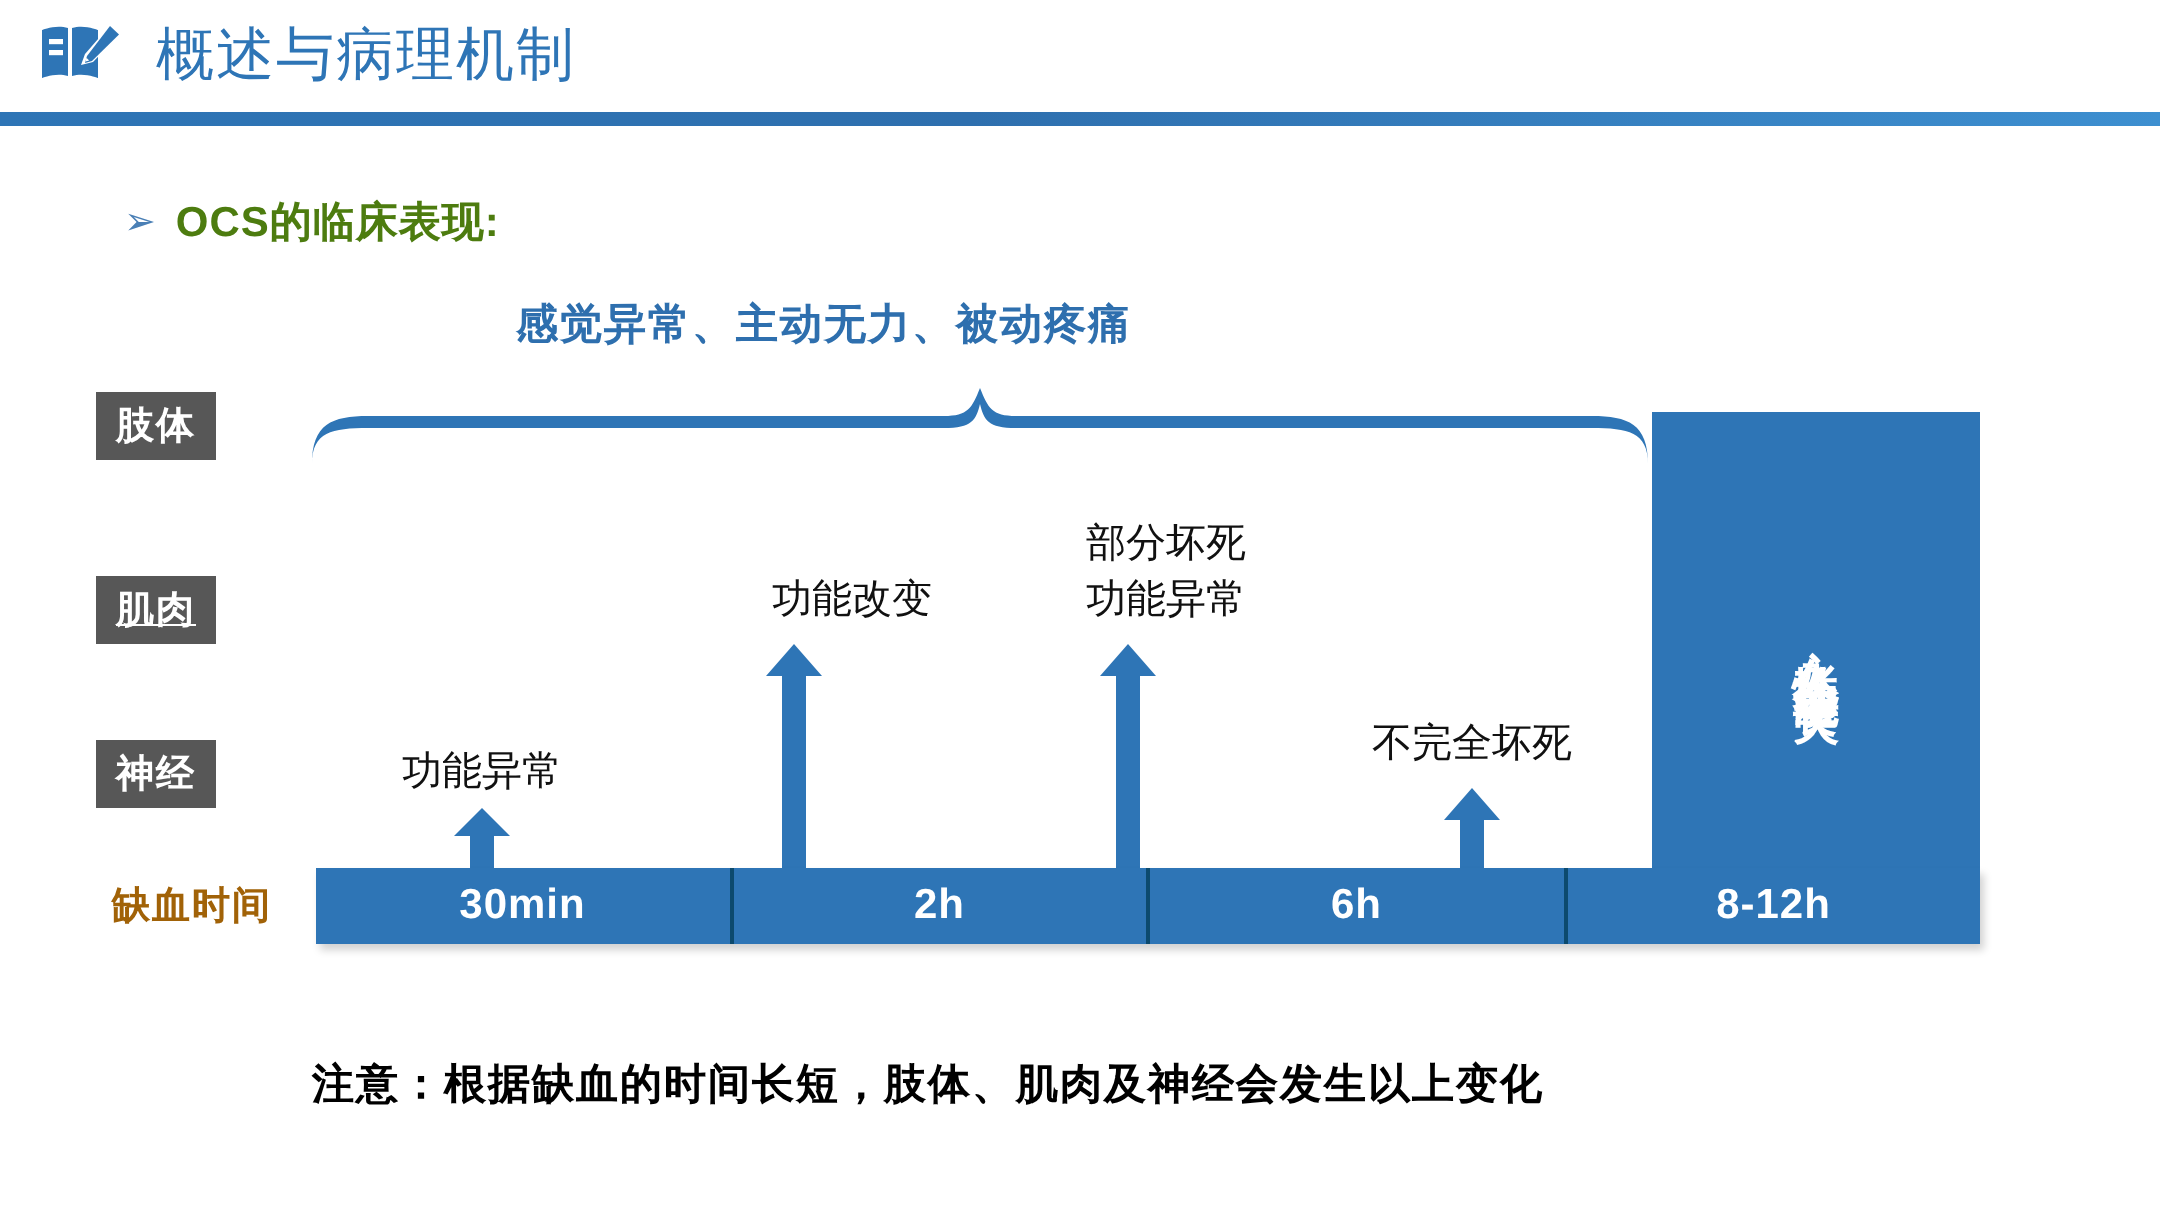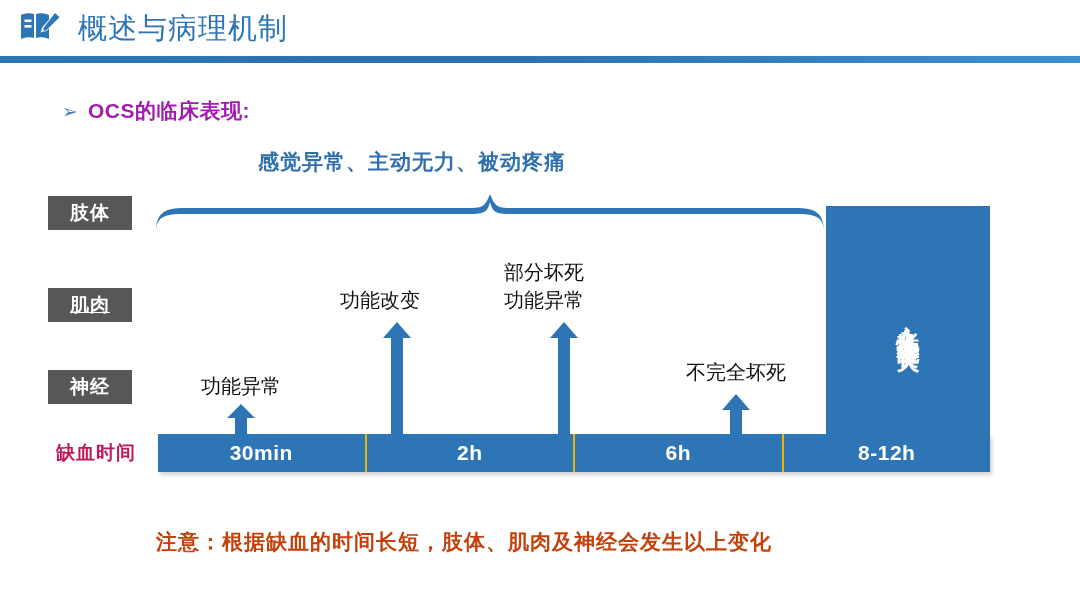--- a/index.html
+++ b/index.html
@@ -20,46 +20,46 @@
     letter-spacing:1px; line-height:40px; white-space:nowrap;
   }
   #header-rule {
     position:absolute; left:0; top:56px; width:1080px; height:7px;
     background:linear-gradient(90deg,#2E75B6 0%,#2E6FAE 45%,#3D8FD0 100%);
   }
 
   
   #bullet-row { position:absolute; left:62px; top:96px; height:30px; display:flex; align-items:center; }
   #bullet-marker { color:#4A7FB5; font-size:19px; margin-right:10px; line-height:1; }
-  #bullet-text { font-size:21px; font-weight:bold; color:#a21caf; letter-spacing:.5px; white-space:nowrap; }
+  #bullet-text { font-size:21px; font-weight:bold; color:#4d7c0f; letter-spacing:.5px; white-space:nowrap; }
 
   
   #brace-caption {
     position:absolute; left:0; top:148px; width:1004px;
     text-align:center; font-size:21px; font-weight:bold;
     color:#2E6FAE; letter-spacing:1px;
   }
   #brace-caption span { position:relative; left:-90px; }
 
   
   #brace { position:absolute; left:152px; top:190px; width:676px; height:44px; }
 
   
   .row-label {
     position:absolute; background:#575757; color:#ffffff;
     font-size:19px; font-weight:bold; letter-spacing:1px;
     display:flex; align-items:center; justify-content:center;
-    width:84px; height:34px;
+    width:60px; height:34px;
   }
   #label-limb  { left:48px; top:196px; }
   #label-muscle{ left:48px; top:288px;text-decoration:underline; }
   #label-nerve { left:48px; top:370px; }
   #label-time  {
     position:absolute; left:40px; top:437px; width:112px; height:32px;
-    color:#be185d; font-size:19px; font-weight:bold; letter-spacing:1px;
+    color:#a16207; font-size:19px; font-weight:bold; letter-spacing:1px;
     display:flex; align-items:center; justify-content:center;
   }
 
   
   .stage-caption {
     position:absolute; text-align:center; font-size:20px;
     color:#111111; line-height:28px; white-space:nowrap;
   }
 
   
@@ -78,29 +78,29 @@
 
   
   #timeline {
     position:absolute; left:158px; top:434px; width:832px; height:38px;
     display:flex; box-shadow:2px 3px 4px rgba(0,0,0,.18);
   }
   .tl-seg {
     flex:1 1 0; background:#2E75B6; color:#ffffff;
     font-size:21px; font-weight:bold; letter-spacing:.5px;
     display:flex; align-items:center; justify-content:center;
-    border-right:2px solid #eab308;
+    border-right:2px solid #0c4a6e;
   }
   .tl-seg:last-child { border-right:none; }
 
   
   #footer-note {
     position:absolute; left:0; top:528px; width:928px;
     text-align:center; font-size:21px; font-weight:bold;
-    color:#c2410c; letter-spacing:1px;
+    color:#000000; letter-spacing:1px;
   }
 </style>
 </head>
 <body>
 
 <div id="header">
 
   <span id="header-icon">
     <svg viewBox="0 0 48 36" width="48" height="36" aria-hidden="true">
       <path d="M3 5 C3 5 10 2 16 4 L16 28 C10 26 3 29 3 29 Z" fill="#2E75B6"></path>
@@ -142,30 +142,30 @@
 
 <div class="stage-caption" style="left:176px; top:372px; width:130px;">
   <div>功能异常</div>
 </div>
 <div class="stage-arrow" style="left:226px; top:404px;">
   <svg viewBox="0 0 30 32" width="30" height="32" aria-hidden="true">
     <path d="M15 0 L29 14 L21 14 L21 32 L9 32 L9 14 L1 14 Z" fill="#2E75B6"></path>
   </svg>
 </div>
 
-<div class="stage-caption" style="left:312px; top:286px; width:136px;">
+<div class="stage-caption" style="left:330px; top:286px; width:136px;text-align:right;">
   <div>功能改变</div>
 </div>
 <div class="stage-arrow" style="left:382px; top:322px;">
   <svg viewBox="0 0 30 114" width="30" height="114" aria-hidden="true">
     <path d="M15 0 L29 16 L21 16 L21 114 L9 114 L9 16 L1 16 Z" fill="#2E75B6"></path>
   </svg>
 </div>
 
-<div class="stage-caption" style="left:469px; top:258px; width:150px;">
+<div class="stage-caption" style="left:508px; top:258px; width:150px;">
   <div>部分坏死</div>
   <div>功能异常</div>
 </div>
 <div class="stage-arrow" style="left:549px; top:322px;">
   <svg viewBox="0 0 30 114" width="30" height="114" aria-hidden="true">
     <path d="M15 0 L29 16 L21 16 L21 114 L9 114 L9 16 L1 16 Z" fill="#2E75B6"></path>
   </svg>
 </div>
 
 <div class="stage-caption" style="left:666px; top:358px; width:140px;">

